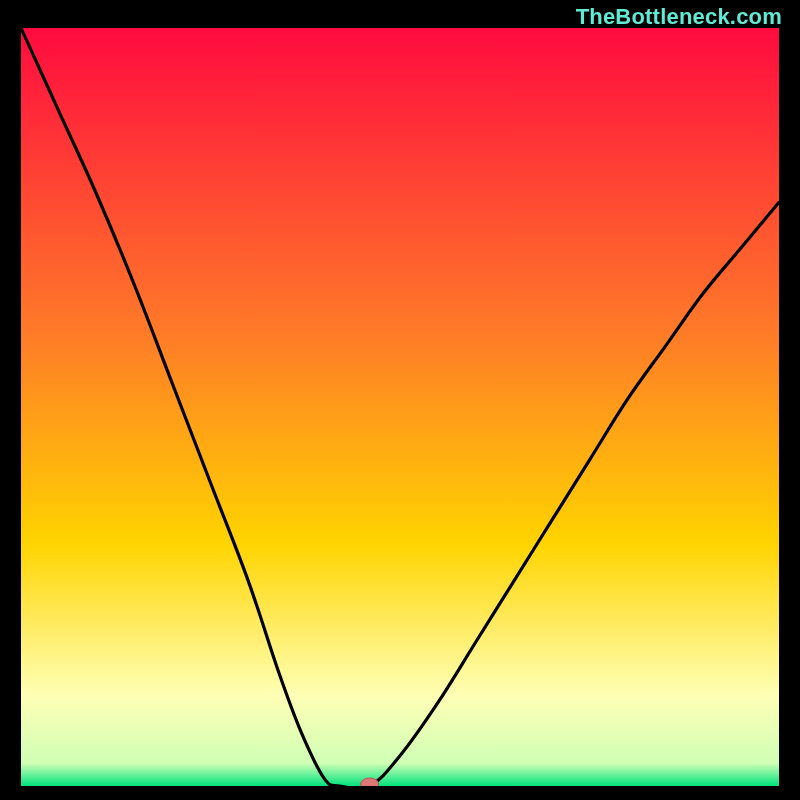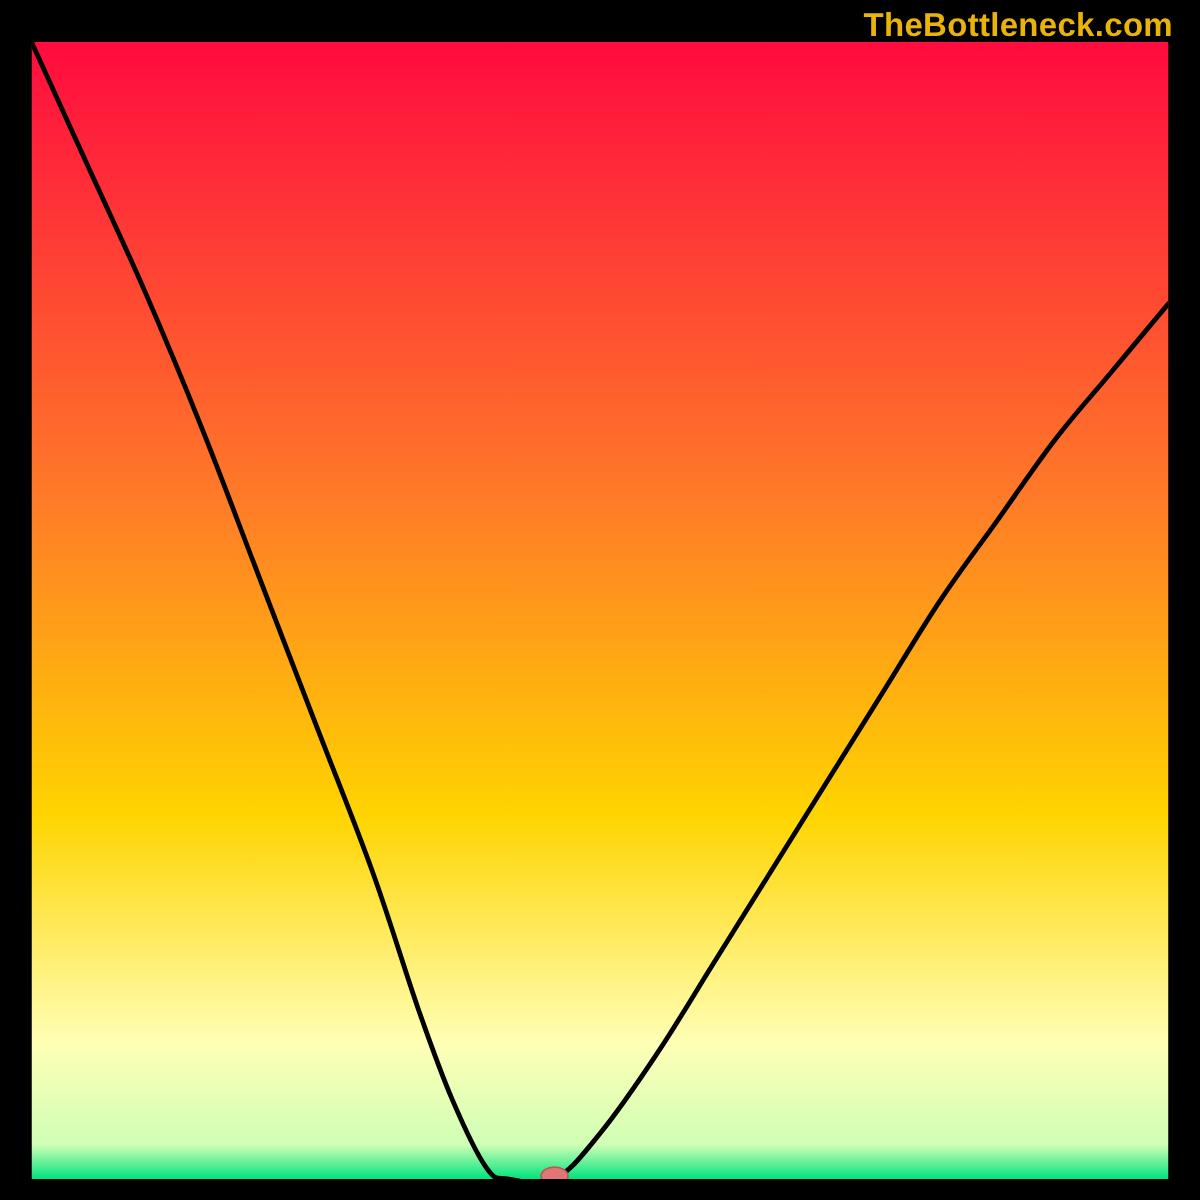--- a/index.html
+++ b/index.html
@@ -14,21 +14,21 @@
   .frame {
     position: relative;
     width: 800px;
     height: 800px;
     background: #000;
   }
   .watermark {
     position: absolute;
     top: 4px;
     right: 18px;
-    color: #eab308;
+    color: #5eead4;
     font-size: 22px;
     font-weight: 600;
     letter-spacing: 0.2px;
     user-select: none;
   }
   .plot-wrap {
     position: absolute;
     left: 21px;
     top: 28px;
     width: 758px;

